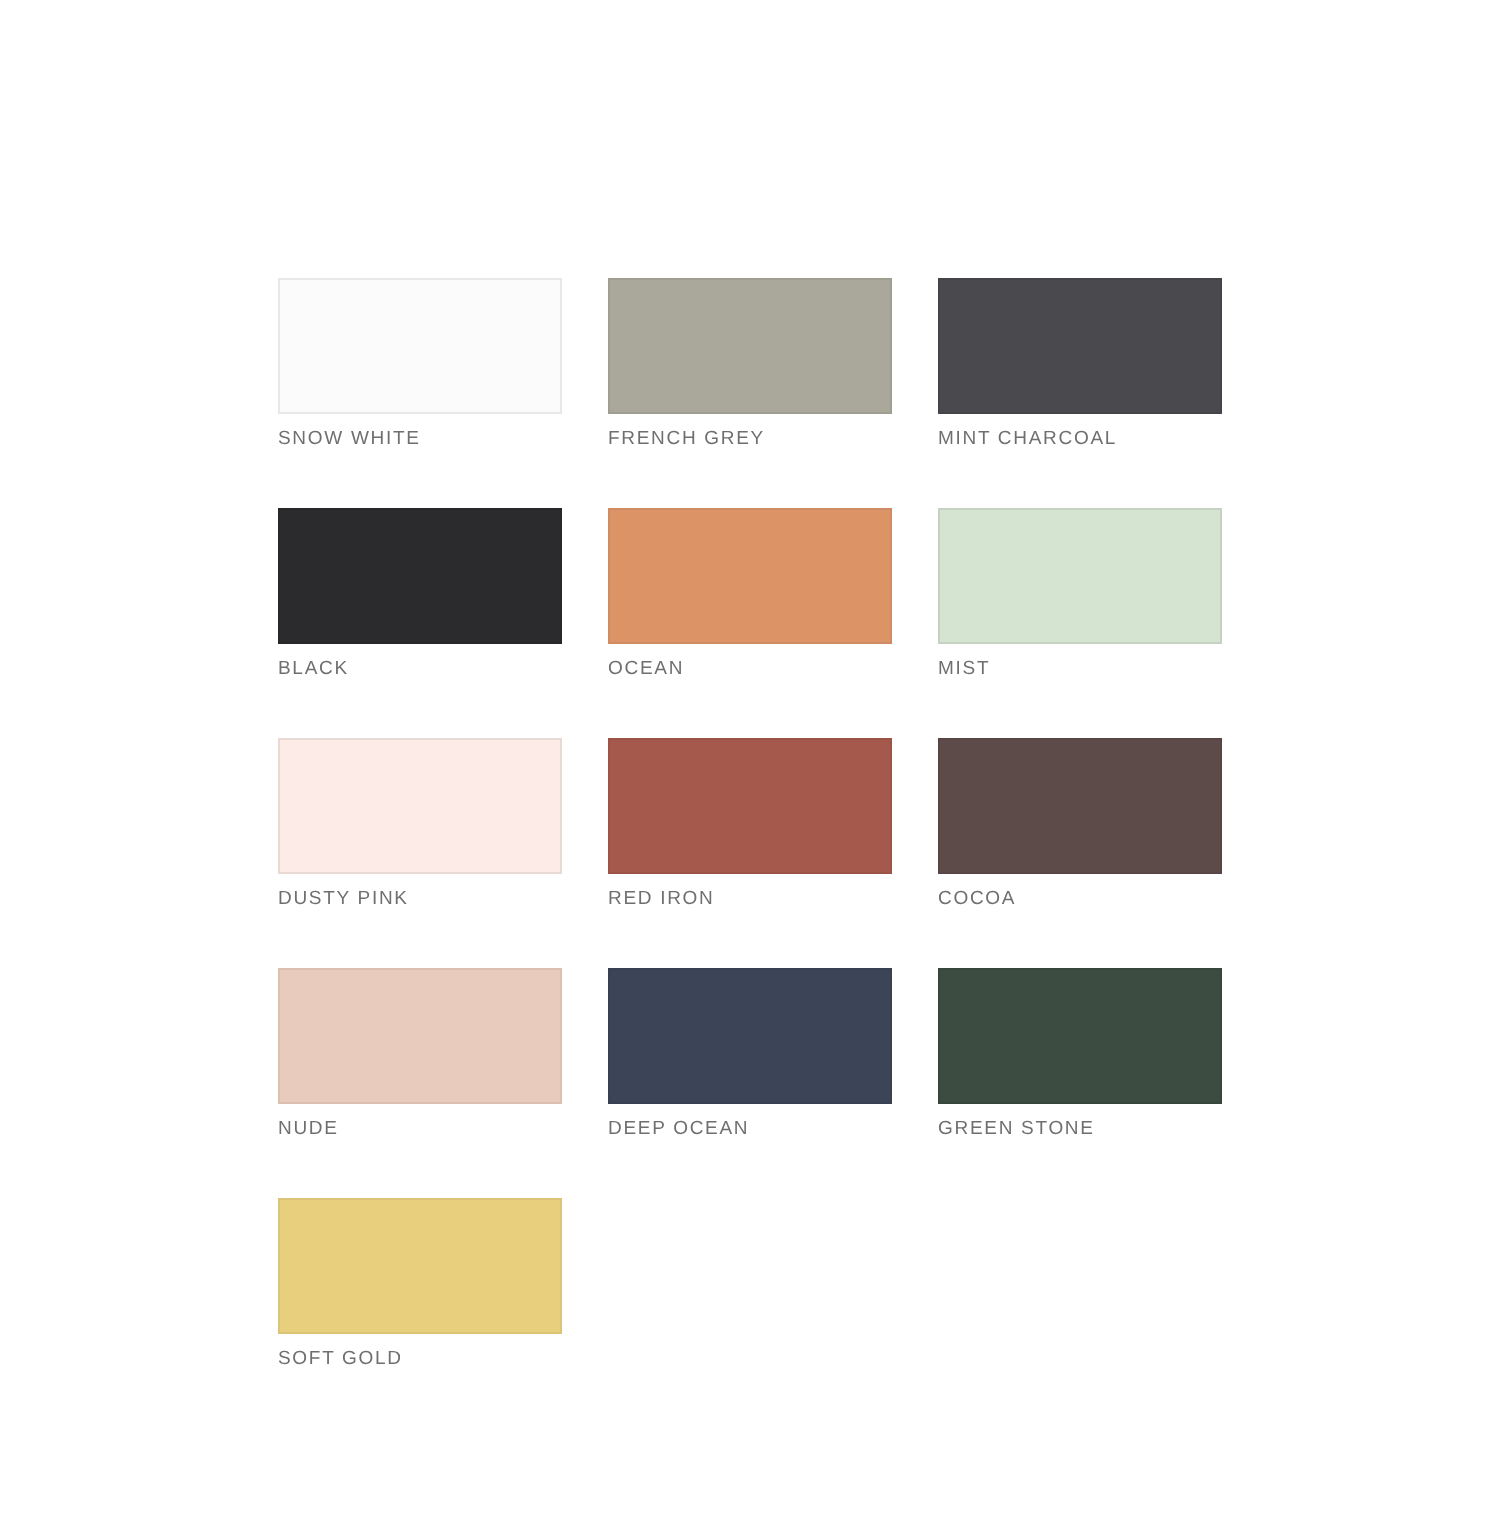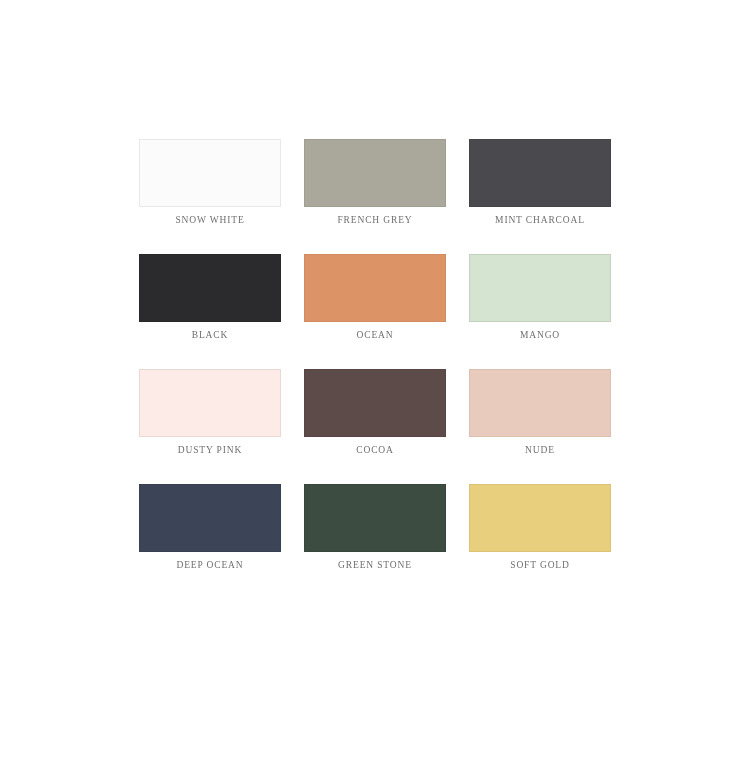--- a/index.html
+++ b/index.html
@@ -53,27 +53,26 @@
     pointer-events: none;
   }
 
   .swatch-chip.is-pale::after {
     box-shadow: inset 0 0 0 1px rgba(0, 0, 0, 0.075);
   }
 
   .swatch-label {
     display: block;
     margin-top: 7px;
-    text-align: center;
+    text-align: left;
     font-size: 9.5px;
     line-height: 12px;
     letter-spacing: 0.85px;
     color: #6f6f6f;
     white-space: nowrap;
-    font-family: Liberation Serif, serif;
   }
 </style>
 </head>
 <body>
 
 <div id="palette-page">
   <div id="swatch-grid">
       <div class="swatch-cell">
         <div class="swatch-chip is-pale" style="background-color: rgb(251, 251, 251);"></div>
         <span class="swatch-label">SNOW WHITE</span>
@@ -89,25 +88,29 @@
       <div class="swatch-cell">
         <div class="swatch-chip" style="background-color: rgb(43, 43, 45);"></div>
         <span class="swatch-label">BLACK</span>
       </div>
       <div class="swatch-cell">
         <div class="swatch-chip" style="background-color: rgb(220, 148, 103);"></div>
         <span class="swatch-label">OCEAN</span>
       </div>
       <div class="swatch-cell">
         <div class="swatch-chip is-pale" style="background-color: rgb(213, 227, 209);"></div>
-        <span class="swatch-label">MANGO</span>
+        <span class="swatch-label">MIST</span>
       </div>
       <div class="swatch-cell">
         <div class="swatch-chip is-pale" style="background-color: rgb(252, 235, 231);"></div>
         <span class="swatch-label">DUSTY PINK</span>
+      </div>
+      <div class="swatch-cell">
+        <div class="swatch-chip" style="background-color: rgb(164, 89, 76);"></div>
+        <span class="swatch-label">RED IRON</span>
       </div>
       <div class="swatch-cell">
         <div class="swatch-chip" style="background-color: rgb(93, 75, 74);"></div>
         <span class="swatch-label">COCOA</span>
       </div>
       <div class="swatch-cell">
         <div class="swatch-chip" style="background-color: rgb(232, 203, 188);"></div>
         <span class="swatch-label">NUDE</span>
       </div>
       <div class="swatch-cell">

